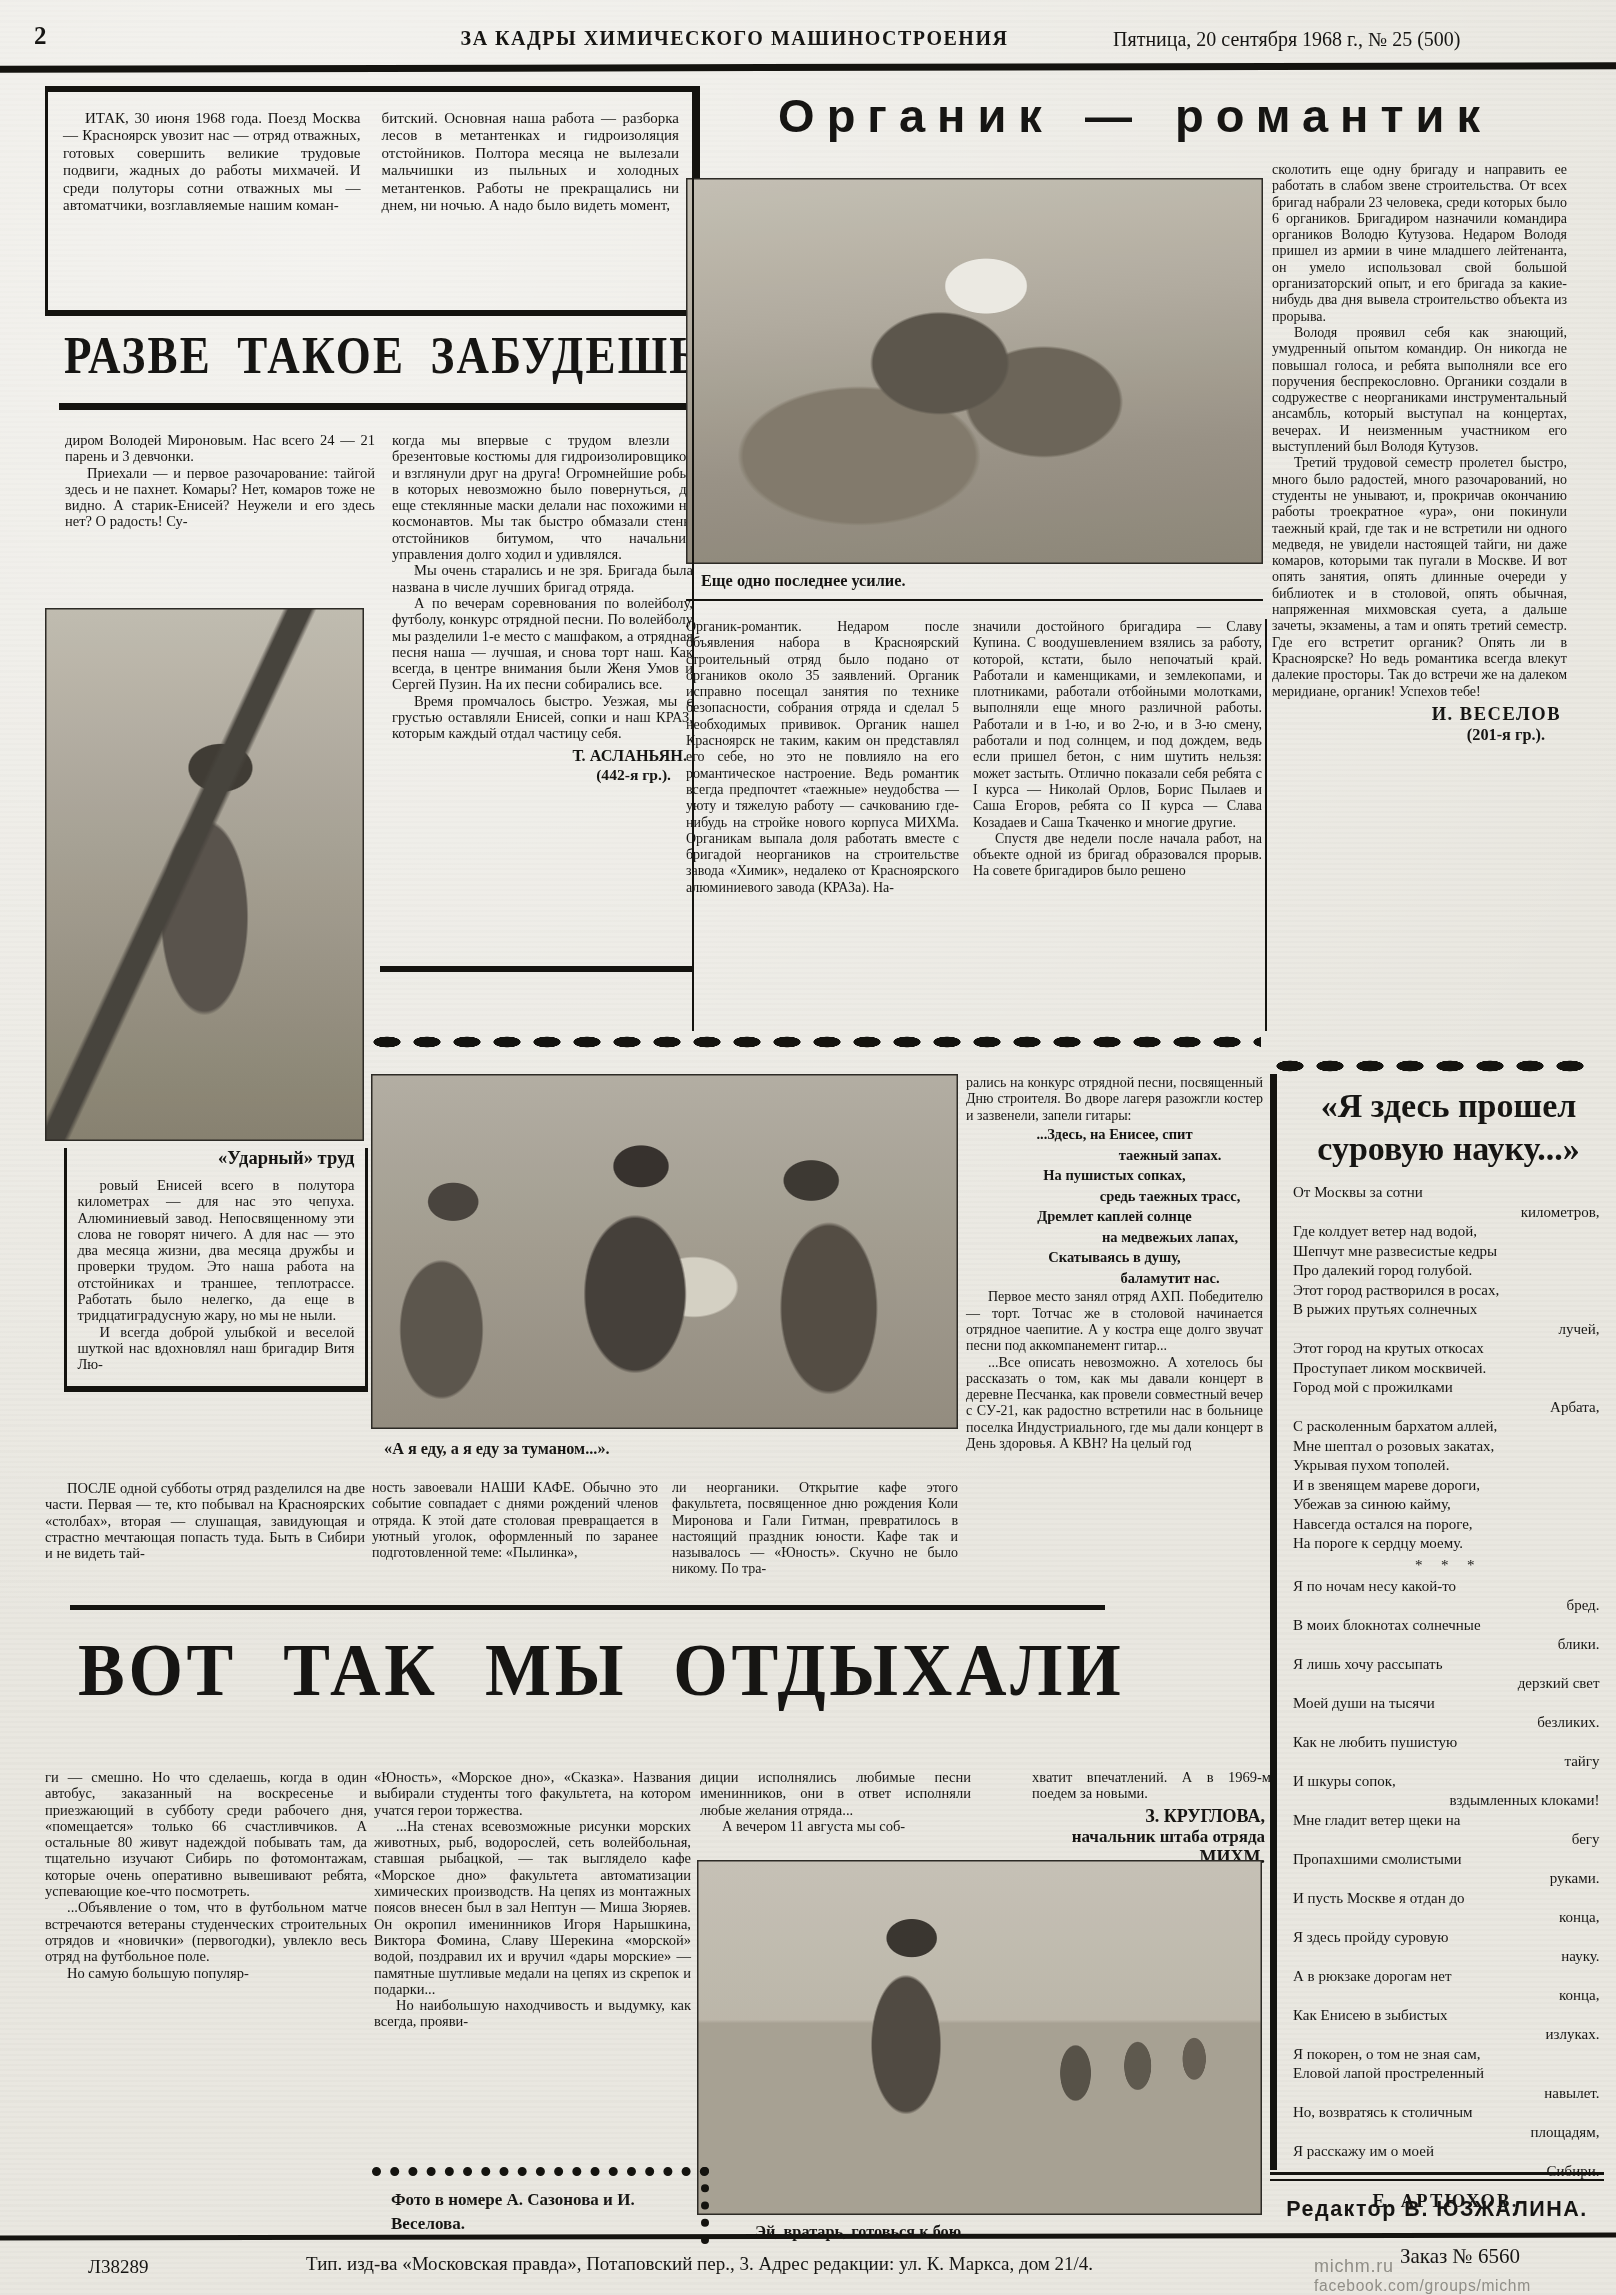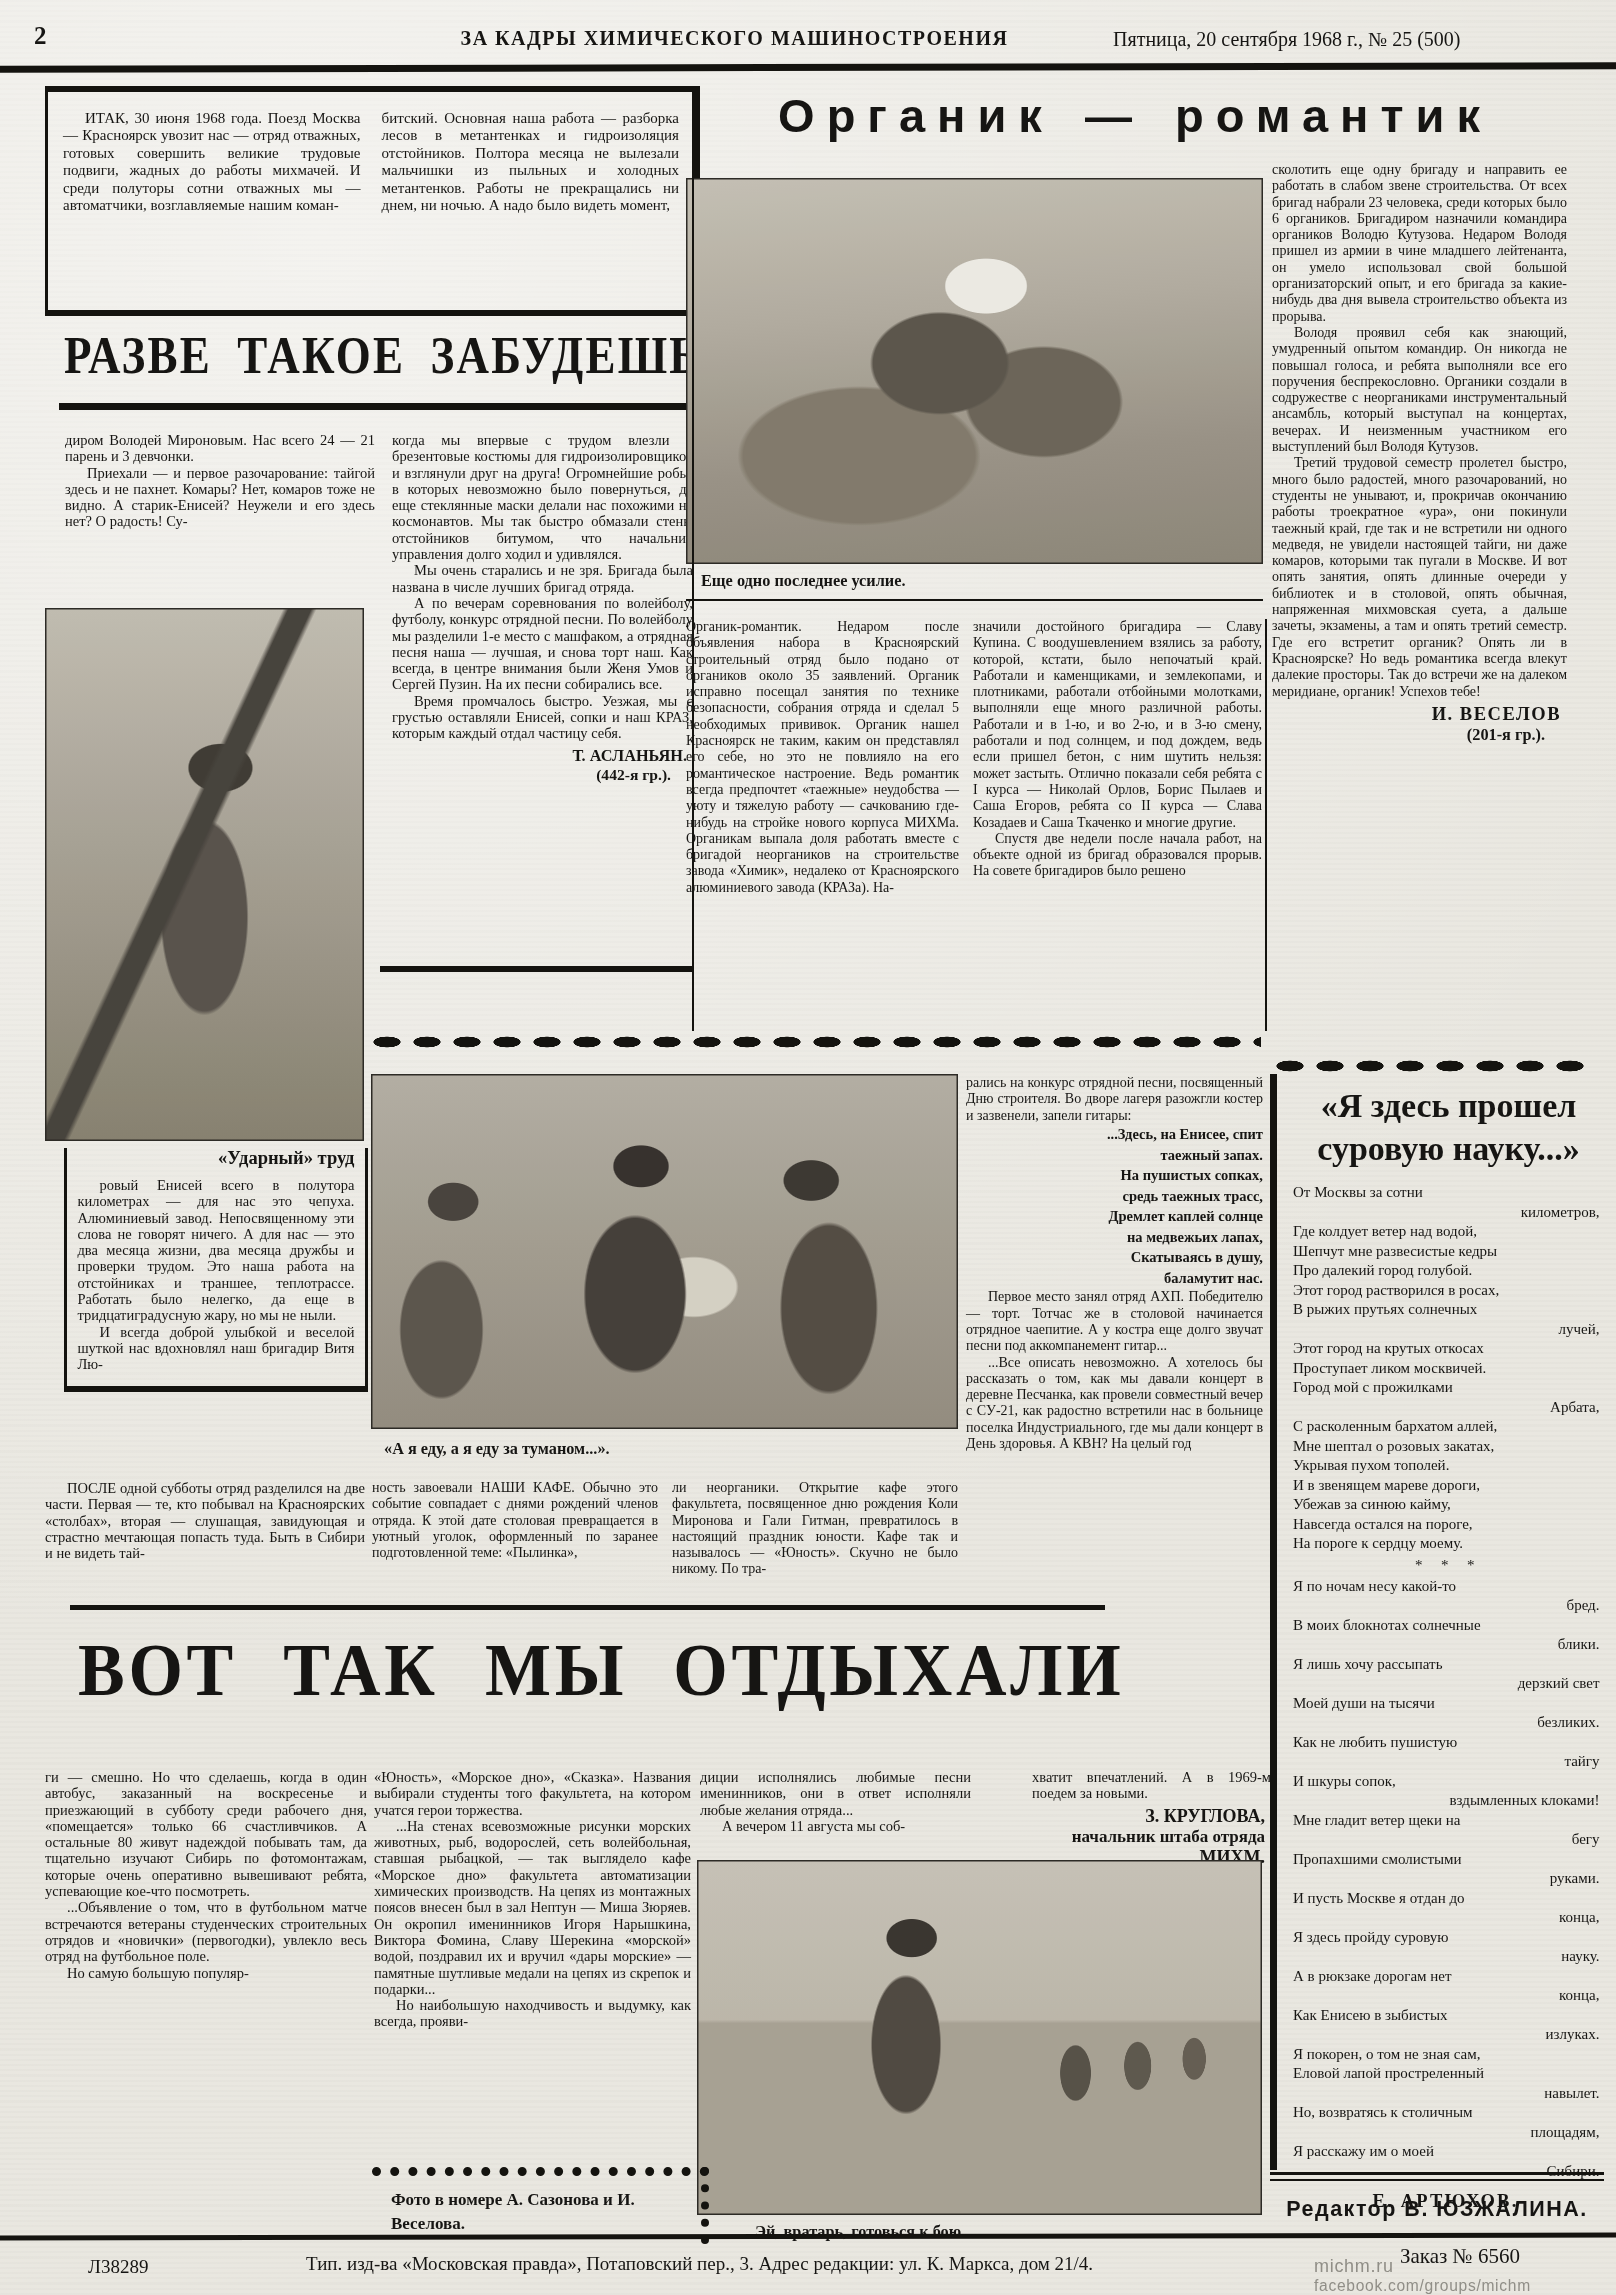--- a/index.html
+++ b/index.html
@@ -53,21 +53,21 @@
     background-size:40px 16.3px; background-repeat:repeat-x;
   }
   .otd-headline{
     font-weight:bold; font-size:70px; letter-spacing:3.7px; word-spacing:25px;
     text-align:center; white-space:nowrap; transform:scaleY(1.05); transform-origin:top;
   }
   .poem-headline{font-weight:bold; font-size:34px; line-height:43px; text-align:center; white-space:nowrap;}
   .poem-lines p{margin:1px; font-weight:normal; font-size:15px; line-height:18.5px; text-indent:0; text-align:left;}
   .poem-lines p.hang{text-align:right; padding-right:4.5px;}
   .poem-lines p.stars{text-align:center; letter-spacing:7.4px; line-height:22px;}
-  .song p{margin:1.5px 0; font-weight:bold; font-size:14.5px; line-height:19px; text-indent:0 !important; text-align:right;}
+  .song p{margin:1.5px 0; font-weight:bold; font-size:14.5px; line-height:19px; text-indent:0 !important; text-align:center;}
   .song p.hang{padding-left:111px;}
   .credit-box{
     border-top:9px dotted #14130f; border-right:8.2px dotted #14130f;
     padding:12px 13.4px 0 19px; font-size:17px; font-weight:bold; line-height:24px;
   }
   .editor{font-family:"Liberation Sans", sans-serif; font-weight:bold; font-size:21.5px; text-align:center; letter-spacing:1.5px;}
   .footer-text{font-size:19px;}
   .wm{font-family:"Liberation Sans", sans-serif; color:#908e87; font-size:18px; letter-spacing:0.7px;}
   
   .photo{box-shadow:inset 0 0 0 1.5px #2a2722; filter:contrast(.96);}

